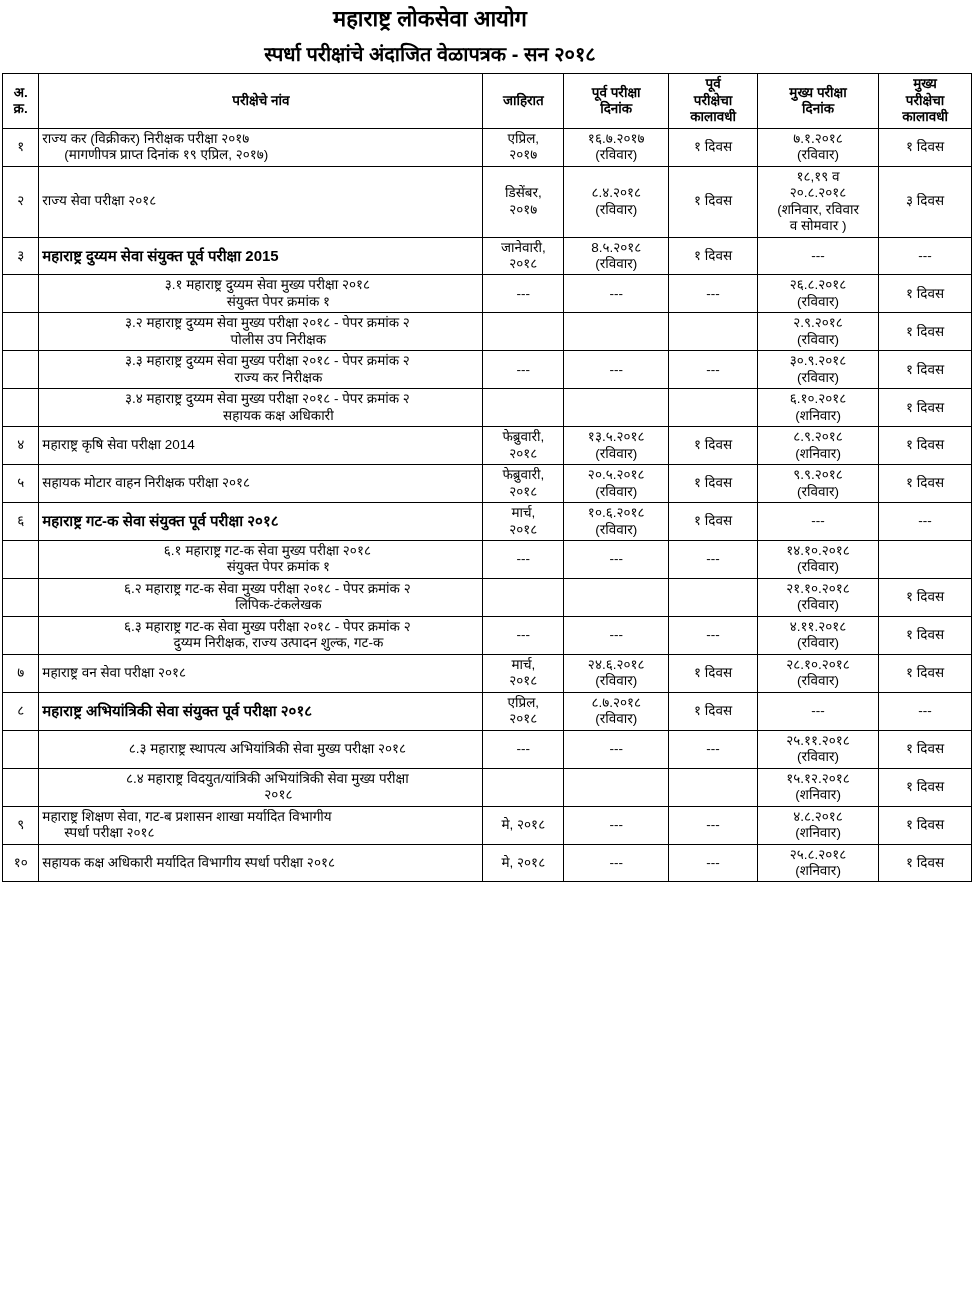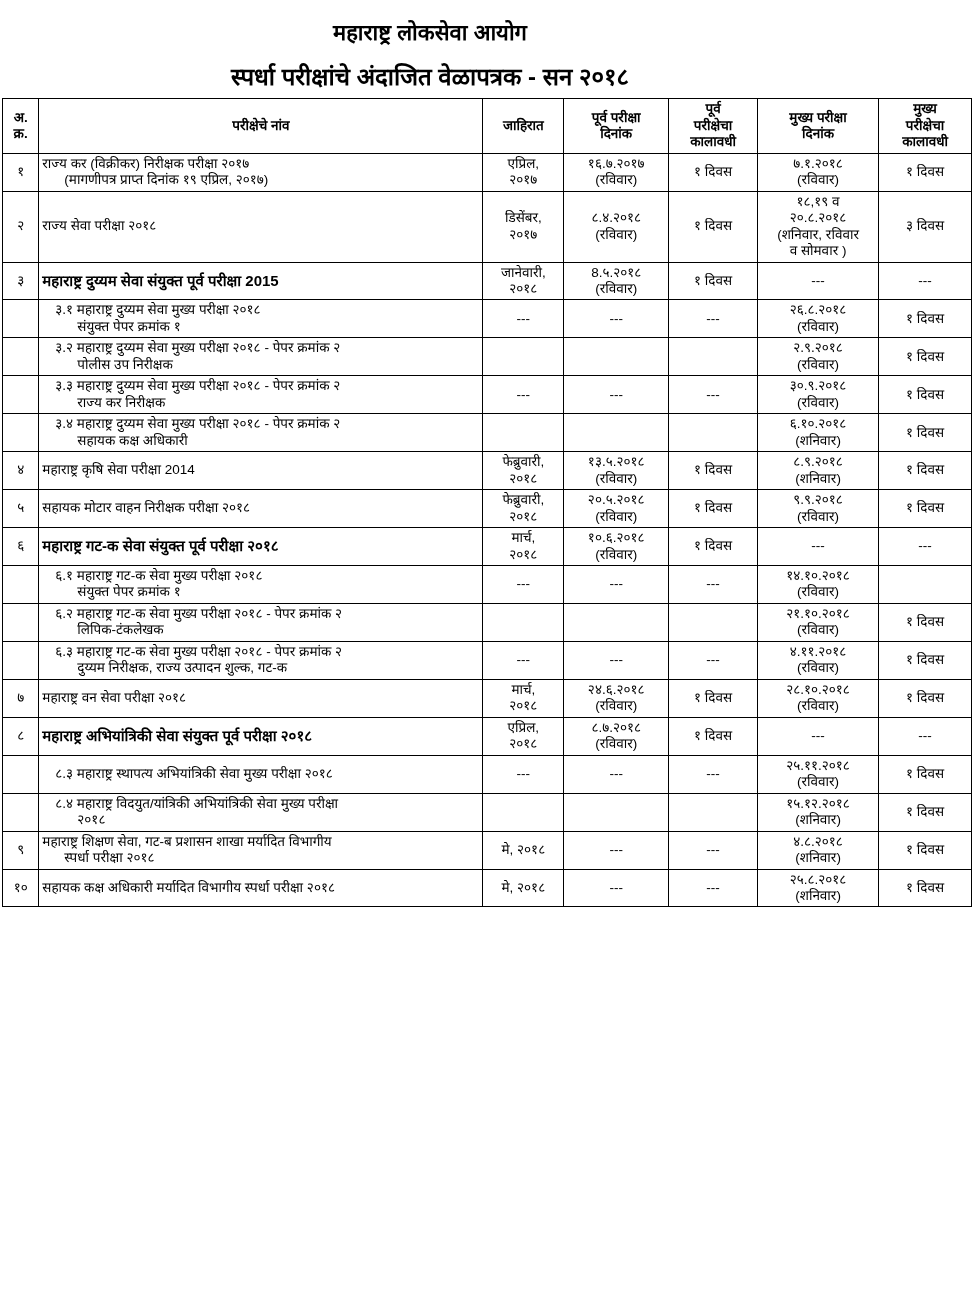--- a/index.html
+++ b/index.html
@@ -8,36 +8,36 @@
     background: #ffffff;
   }
   body {
     width: 974px;
     font-family: "Liberation Sans", "DejaVu Sans", sans-serif;
     color: #000000;
   }
   .page {
     width: 860px;
     box-sizing: border-box;
-    padding: 20px 0 0 0;
+    padding: 6px 0 0 0;
   }
   .title-block {
     text-align: center;
     margin-bottom: 6px;
   }
   .title-main {
     font-size: 22px;
     font-weight: bold;
     line-height: 1.15;
   }
   .title-sub {
-    font-size: 24px;
+    font-size: 20px;
     font-weight: bold;
     line-height: 1.25;
-    margin-top: 17px;
+    margin-top: 11px;
   }
   table.sched {
     border-collapse: collapse;
     width: 970px;
     margin-left: 2px;
     table-layout: fixed;
   }
   table.sched td, table.sched th {
     border: 1px solid #000;
     vertical-align: middle;
@@ -68,20 +68,21 @@
     padding-left: 6px;
     font-size: 14px;
   }
   td.name.bold {
     font-weight: bold;
     font-size: 15px;
   }
   td.name.sub {
     padding-left: 16px;
     font-size: 13.5px;
+    text-align: center;
   }
   td.ctr {
     text-align: center;
     font-size: 13.5px;
   }
   .l2 { display: block; }
   .nm-line { display: block; }
   .nm-line2 { display: block; padding-left: 22px; }
   .footer-strip {
     height: 8px;

